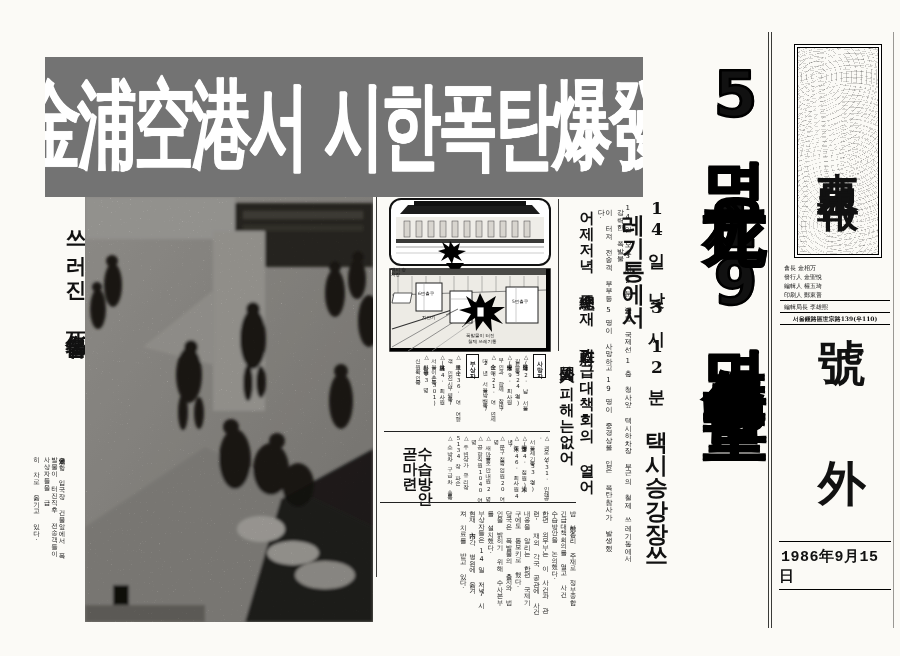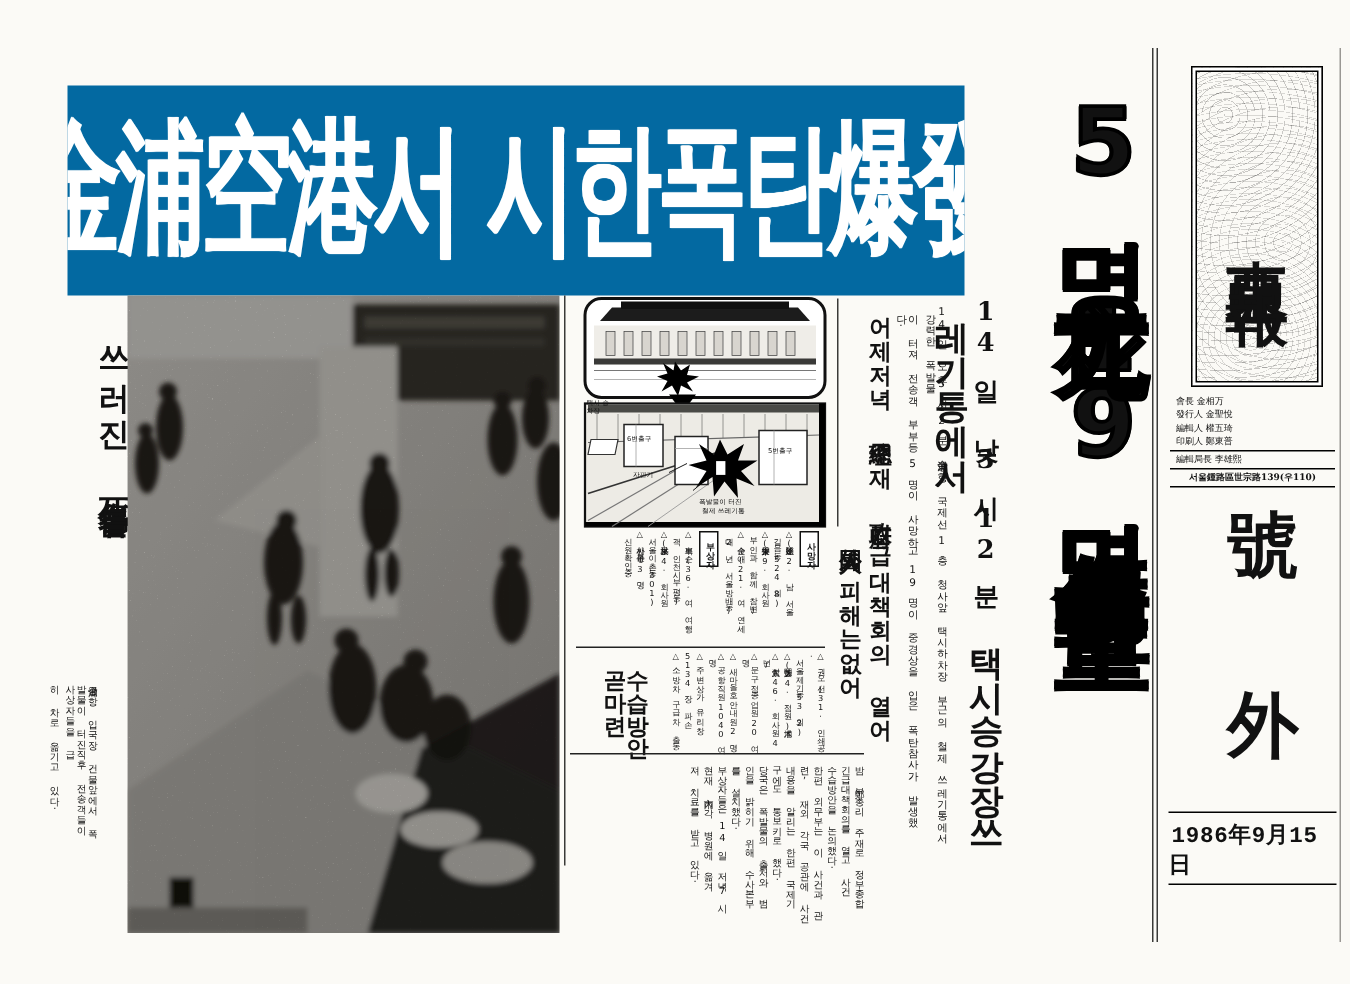--- a/index.html
+++ b/index.html
@@ -3,21 +3,21 @@
 <meta charset="utf-8">
 <style>
   html,body{margin:0;padding:0;}
   body{width:900px;height:656px;background:#e9e7e2;font-family:"DejaVu Sans",sans-serif;}
   #page{position:relative;width:900px;height:656px;background:#fbfaf6;overflow:hidden;color:#111;}
 
   .v{writing-mode:vertical-rl;text-orientation:upright;line-height:1;}
   .abs{position:absolute;}
 
   
-  #banner{left:45px;top:57px;width:598px;height:140px;background:#0369a1;display:flex;align-items:center;justify-content:center;overflow:hidden;}
+  #banner{left:45px;top:57px;width:598px;height:140px;background:#737373;display:flex;align-items:center;justify-content:center;overflow:hidden;}
   #banner span{color:#fff;font-weight:900;font-size:96px;white-space:nowrap;transform:scaleX(0.62);letter-spacing:-4px;
     text-shadow:0 0 1px #fff,1px 0 #fff,-1px 0 #fff;}
 
   
   #left-headline{left:44px;top:216px;width:42px;height:245px;font-size:21px;font-weight:900;letter-spacing:3px;}
   #left-caption{left:32px;top:452px;height:108px;display:flex;flex-direction:row-reverse;gap:3px;}
   #left-caption div{writing-mode:vertical-rl;text-orientation:upright;font-size:6.5px;line-height:1.15;letter-spacing:.5px;}
 
   
   #photo{left:85px;top:197px;width:288px;height:425px;}

